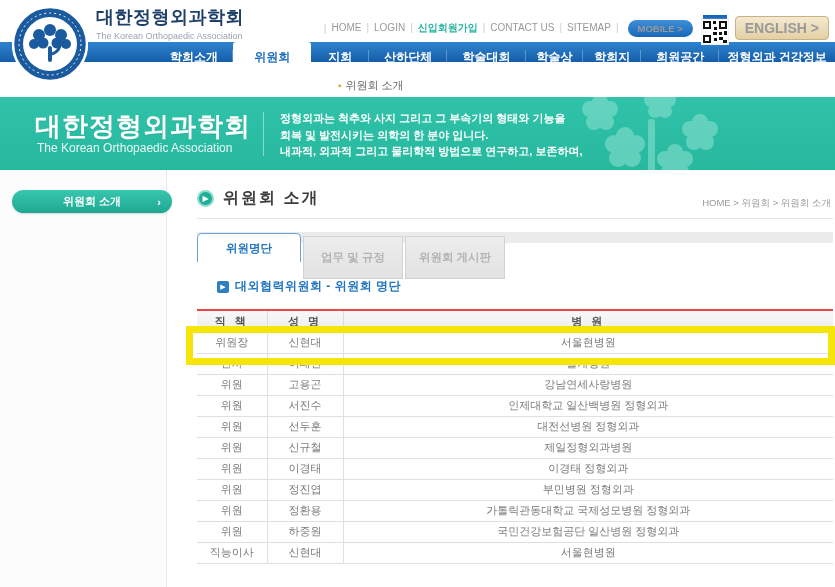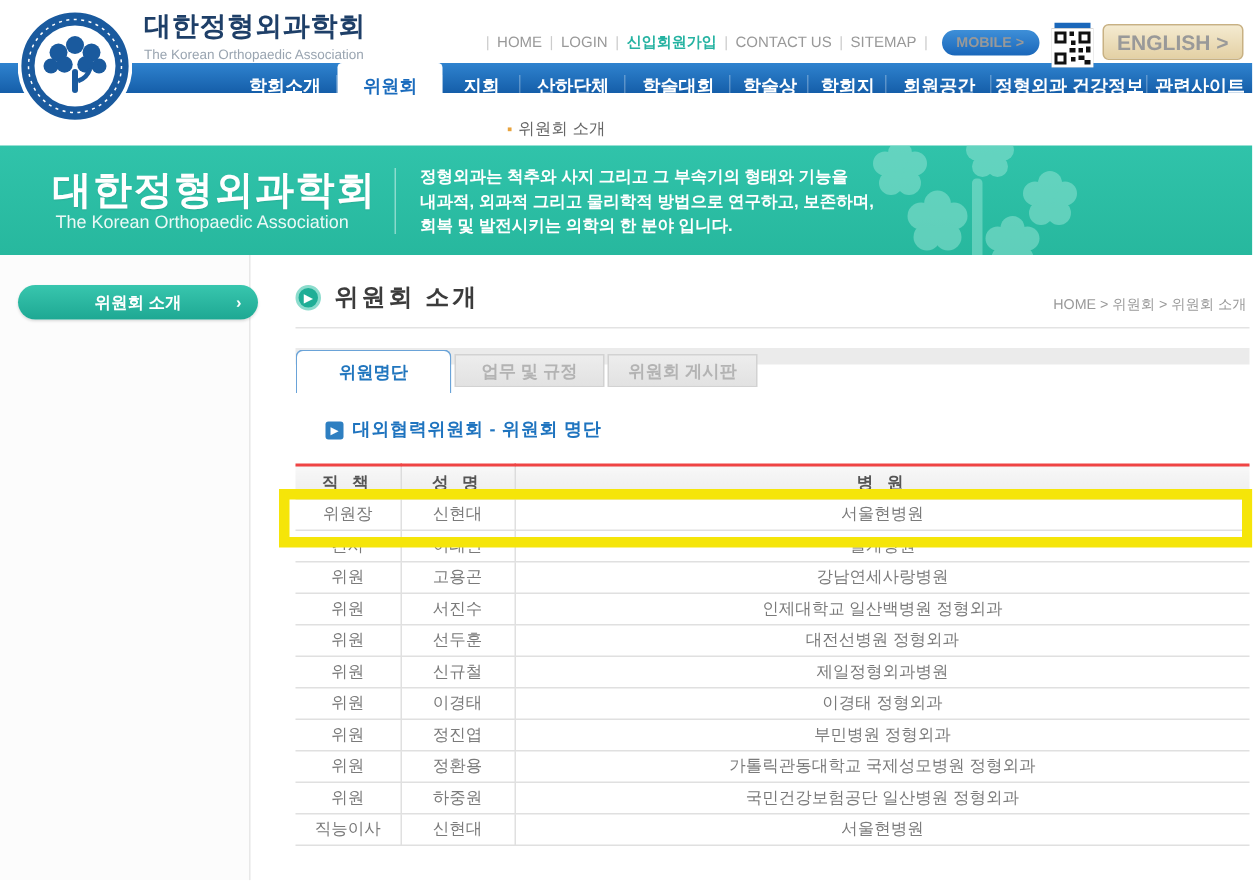--- a/index.html
+++ b/index.html
@@ -50,21 +50,21 @@
   .side-pill .arrow { position:absolute; right:11px; font-size:11px; }
 
   .page-title-row { position:absolute; top:188px; left:197px; display:flex; align-items:center; }
   .title-icon { width:17px; height:17px; border-radius:50%; background:#1fae96; color:#fff; font-size:8px; display:flex; align-items:center; justify-content:center; margin-right:9px; border:2px solid #8cdccd; }
   .page-title { font-size:16px; font-weight:bold; color:#3c3c3c; letter-spacing:2px; }
   .breadcrumb { position:absolute; top:197px; right:4px; font-size:9.5px; color:#999; }
   .title-hr { position:absolute; top:218px; left:197px; width:636px; height:1px; background:#e3e3e3; }
 
   .tabs { position:absolute; top:232px; left:197px; width:636px; height:30px; }
   .tabs .strip { position:absolute; top:0; left:0; right:0; height:11px; background:#ebebeb; }
-  .tab { position:absolute; height:22px; top:4px; background:linear-gradient(#ededed,#e2e2e2); border:1px solid #d2d2d2; color:#b3b3b3; font-size:11.5px; font-weight:bold; display:flex; align-items:center; justify-content:center; cursor:pointer; }
+  .tab { position:absolute; height:43px; top:4px; background:linear-gradient(#ededed,#e2e2e2); border:1px solid #d2d2d2; color:#b3b3b3; font-size:11.5px; font-weight:bold; display:flex; align-items:center; justify-content:center; cursor:pointer; }
   .tab.active { top:1px; height:29px; background:#fff; border:1px solid #6aa3d8; border-bottom:none; border-radius:5px 5px 0 0; color:#2176be; }
 
   .section-head { position:absolute; top:278px; left:197px; display:flex; align-items:center;margin-left:20px; }
   .section-icon { width:12px; height:12px; background:#2e7fc1; border-radius:2px; color:#fff; font-size:7px; display:flex; align-items:center; justify-content:center; margin-right:6px; }
   .section-title { font-size:12px; font-weight:bold; color:#1f74bf; letter-spacing:0.5px; }
 
   .member-table { position:absolute; top:309px; left:197px; width:636px; border-collapse:collapse; border-top:2px solid #ef4444; font-size:11px; }
   .member-table th { height:22px; background:linear-gradient(#f8f8f8,#ececec); border:1px solid #dcdcdc; border-top:none; color:#555; font-weight:bold; letter-spacing:3px; }
   .member-table td { height:21px; border:1px solid #e0e0e0; color:#7a7a7a; text-align:center; background:#fff; }
   .member-table th:first-child, .member-table td:first-child { border-left:none; }
@@ -133,21 +133,20 @@
     <div class="nav-items" id="nav-items">
         <div class="nav-item ">학회소개</div>
         <div class="nav-item active ">위원회</div>
         <div class="nav-item narrow">지회</div>
         <div class="nav-item ">산하단체</div>
         <div class="nav-item ">학술대회</div>
         <div class="nav-item narrow">학술상</div>
         <div class="nav-item narrow">학회지</div>
         <div class="nav-item ">회원공간</div>
         <div class="nav-item wide">정형외과 건강정보</div>
-        <div class="nav-item ">관련사이트</div>
       </div>
   </div>
 
   <div class="submenu-bar">
     <div class="submenu-item">
       <span class="bullet">▪</span><span>위원회 소개</span>
     </div>
   </div>
 
   <div class="banner">
@@ -194,22 +193,22 @@
             <circle cx="-6" cy="8" r="8"></circle>
           </g>
         <rect x="98" y="30" width="7" height="65" rx="3"></rect>
       </g>
     </svg>
     <div class="banner-title">대한정형외과학회</div>
     <div class="banner-subtitle">The Korean Orthopaedic Association</div>
     <div class="banner-divider"></div>
     <div class="banner-desc" id="banner-desc">
         <div>정형외과는 척추와 사지 그리고 그 부속기의 형태와 기능을</div>
+        <div>회복 및 발전시키는 의학의 한 분야 입니다.</div>
         <div>내과적, 외과적 그리고 물리학적 방법으로 연구하고, 보존하며,</div>
-        <div>회복 및 발전시키는 의학의 한 분야 입니다.</div>
       </div>
   </div>
 
   <div class="sidebar"></div>
   <div class="side-pill">
     <span>위원회 소개</span>
     <span class="arrow">›</span>
   </div>
 
   <div class="page-title-row">

